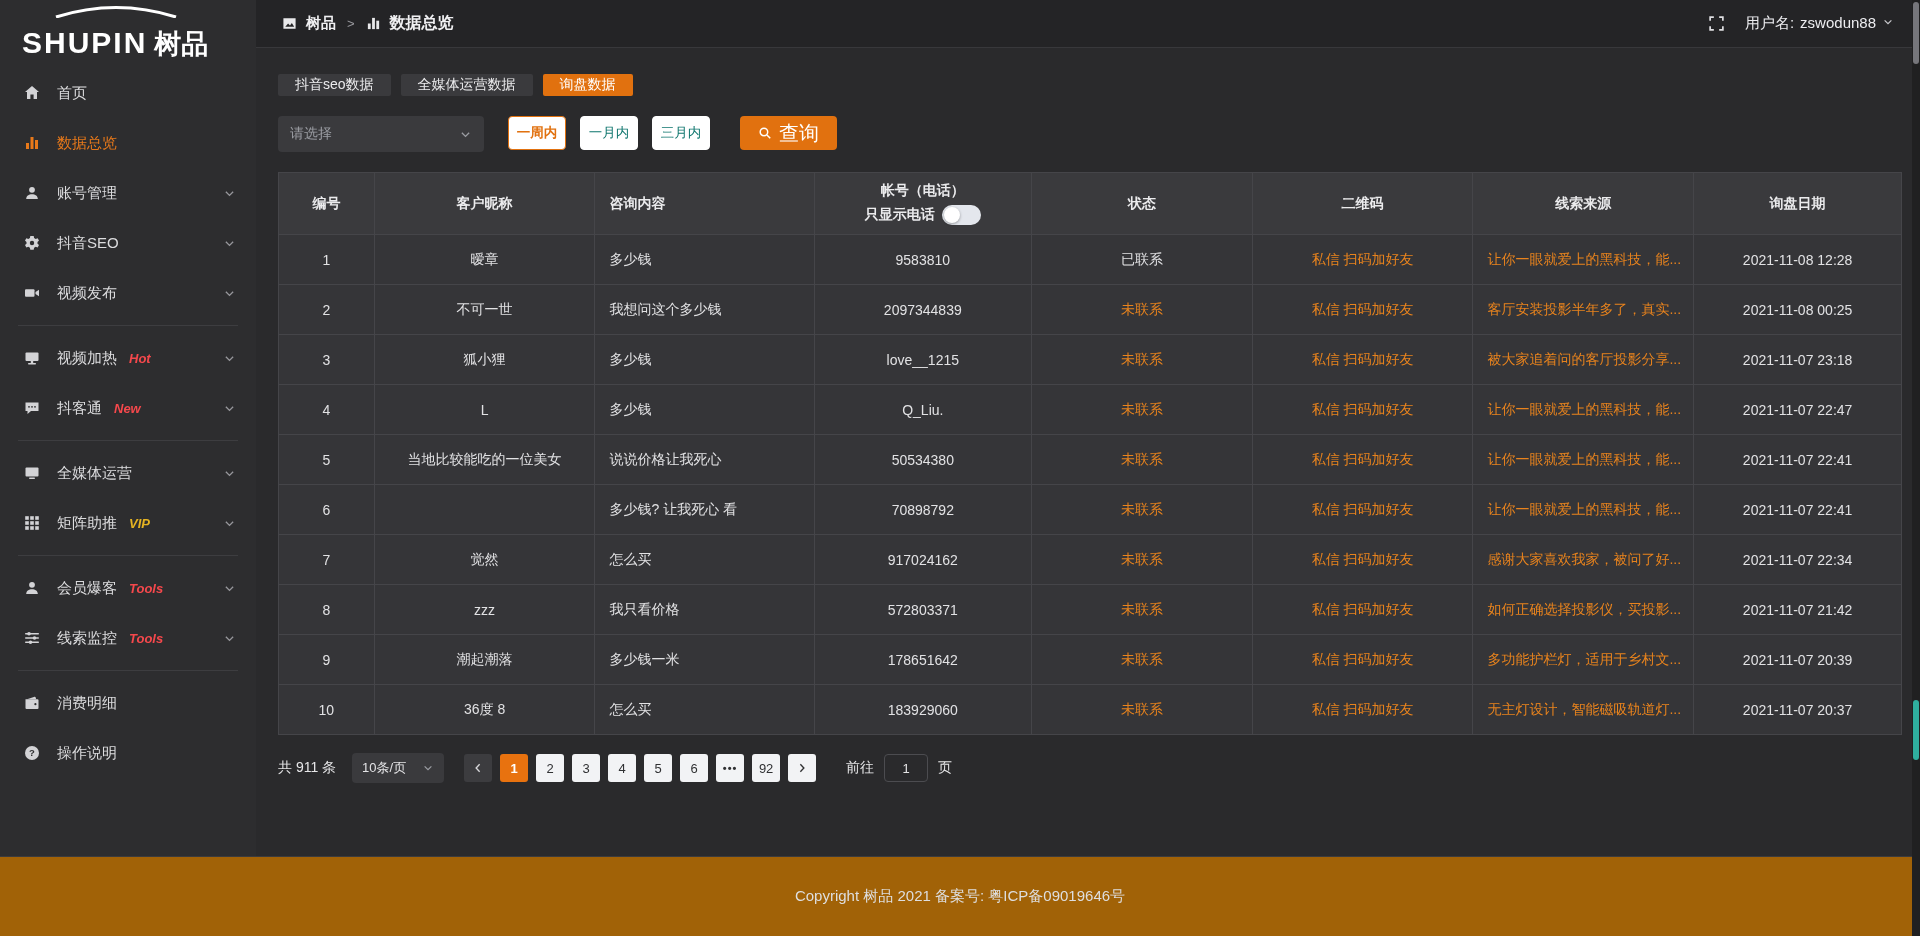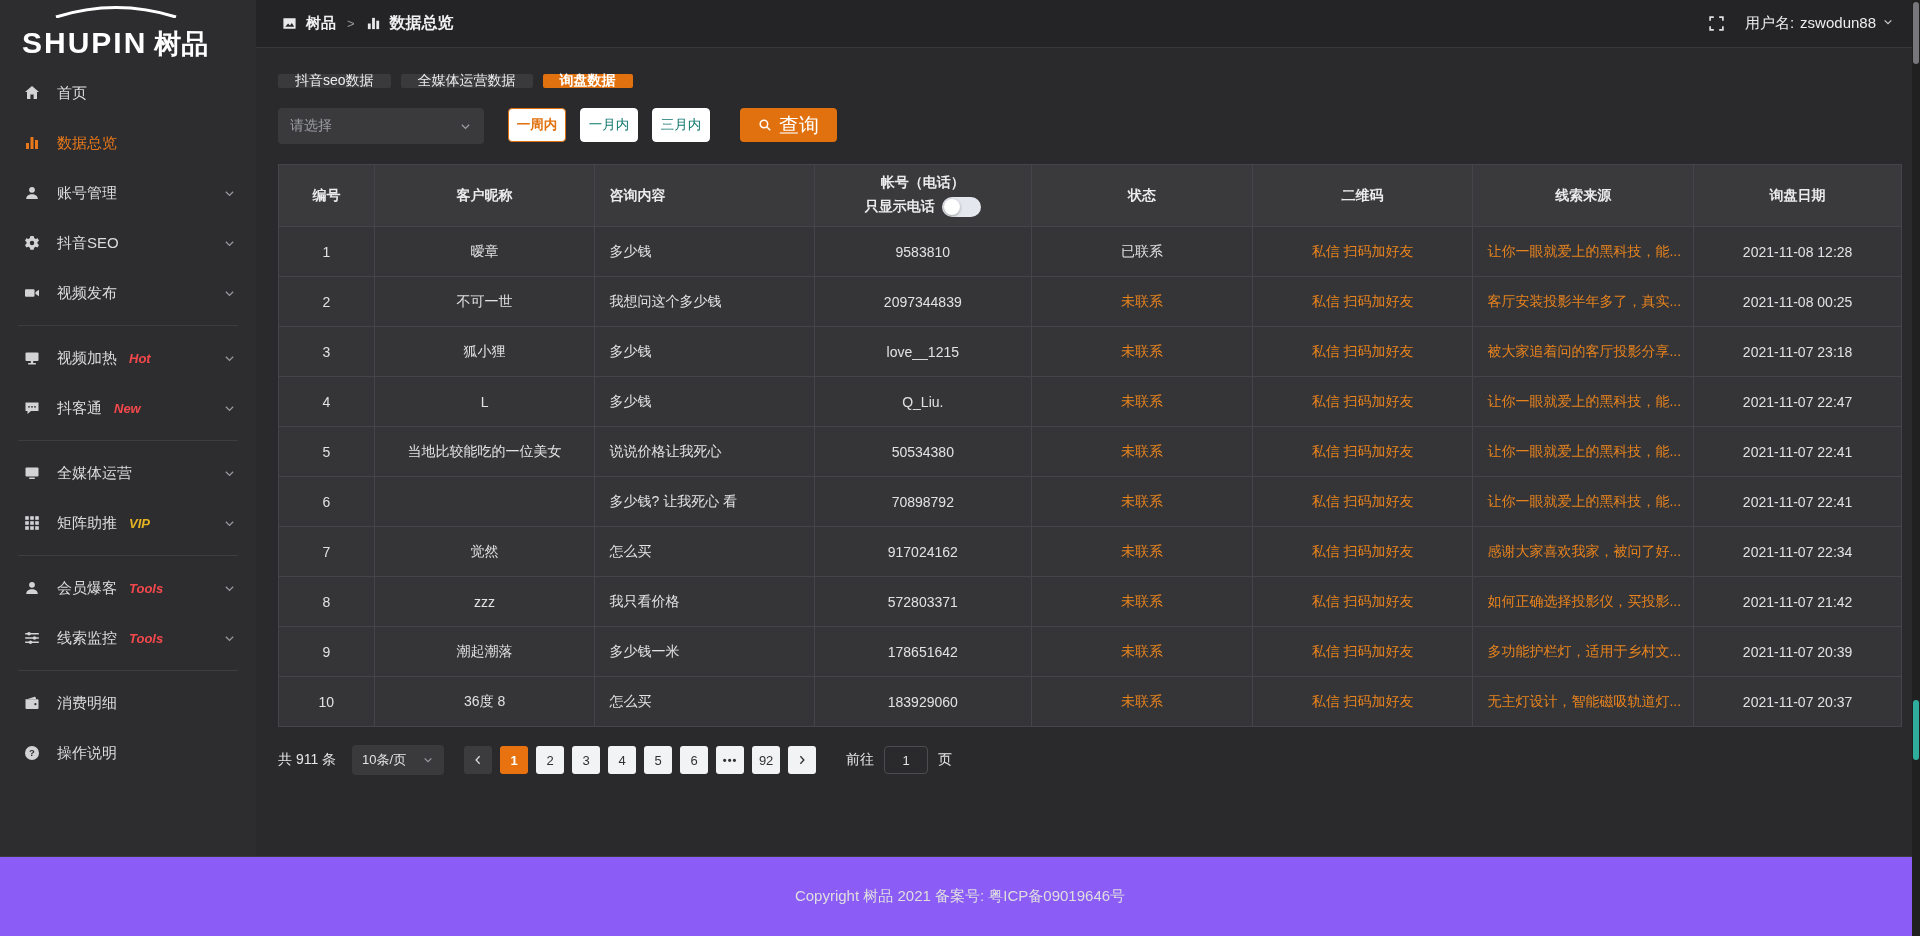--- a/index.html
+++ b/index.html
@@ -39,23 +39,23 @@
   .bc-sep { color:#9a9a9f; font-size:13px; padding:0 2px; }
   .bc-page { color:#f0f0f2; font-size:16px; font-weight:bold; }
   .topbar-right { margin-left:auto; display:flex; align-items:center; gap:20px; }
   .fs-icon { color:#dfdfe2; display:flex; cursor:pointer; } .fs-icon svg { width:17px; height:17px; }
   .user-box { display:flex; gap:6px; cursor:pointer; color:#ededf0; font-size:15px; }
   .user-box svg { width:12px; height:12px; color:#c9c9cd; }
 
   
   .content { flex:1; padding:26px 18px 0 22px; background:#2a2a2c; min-height:0; }
   .tabs { display:flex; gap:10px; margin-bottom:20px; }
-  .tab { height:14px; padding:0 17px; display:flex; align-items:center; background:#3a3a3d; color:#ececee;
+  .tab { height:22px; padding:0 17px; display:flex; align-items:center; background:#3a3a3d; color:#ececee;
          font-size:14px; border-radius:2px; cursor:pointer; }
-  .tab.active { background:#e1710f; color:#fff; font-weight:bold; }
+  .tab.active { background:#e1710f; color:#fff; font-weight:normal; }
 
   .filterbar { display:flex; margin-bottom:20px; }
   .select { width:206px; height:36px; background:#3a3a3d; border-radius:4px; display:flex; align-items:center;
             padding:0 12px; color:#9b9da3; font-size:14px; cursor:pointer; }
   .select .sel-chev { margin-left:auto; display:flex; color:#9b9da3; } .select svg { width:13px; height:13px; }
   .periods { display:flex; gap:14px; margin-left:24px; }
   .period-btn { width:58px; height:34px; display:flex; align-items:center; justify-content:center;
                 background:#fff; color:#0f766e; font-size:13.5px; border:1px solid #fff; border-radius:4px; cursor:pointer; }
   .period-btn.active { color:#e1710f; border-color:#e1710f; font-weight:bold; }
   .query-btn { margin-left:30px; height:34px; padding:0 18px; background:#e1710f; color:#fff; border:none;
@@ -89,21 +89,21 @@
             background:#f2f3f5; color:#303133; font-size:13px; margin:0 4px; cursor:pointer; border:none; font-family:inherit; }
   .pg-btn.prev { background:#3c3c3f; color:#d8d8db; }
   .pg-btn.active { background:#e8720f; color:#fff; font-weight:bold; }
   .pg-btn svg { width:12px; height:12px; }
   .pg-btn.dots { letter-spacing:1px; font-weight:bold; font-size:11px; }
   .goto { display:flex; align-items:center; gap:10px; margin-left:26px; }
   .goto input { width:44px; height:28px; background:#2a2a2c; border:1px solid #4c4c50; border-radius:4px;
                 color:#e3e3e5; text-align:center; font-size:13px; font-family:inherit; }
 
   
-  .footer { height:80px; flex-shrink:0; background:#8b5cf6; border-top:1px solid #3b3b3e;
+  .footer { height:80px; flex-shrink:0; background:#a16207; border-top:1px solid #3b3b3e;
             display:flex; align-items:center; justify-content:center; color:#dededf; font-size:15px; }
 
   
   .v-scrollbar { position:fixed; right:0; top:0; width:8px; height:100%; background:#202021; }
   .v-thumb { position:absolute; right:1px; top:2px; width:6px; height:62px; background:#76767b; border-radius:3px; }
   .v-mark  { position:absolute; right:1px; top:700px; width:6px; height:60px; background:#2fae9e; border-radius:3px; }
 </style>
 </head>
 <body>
 

